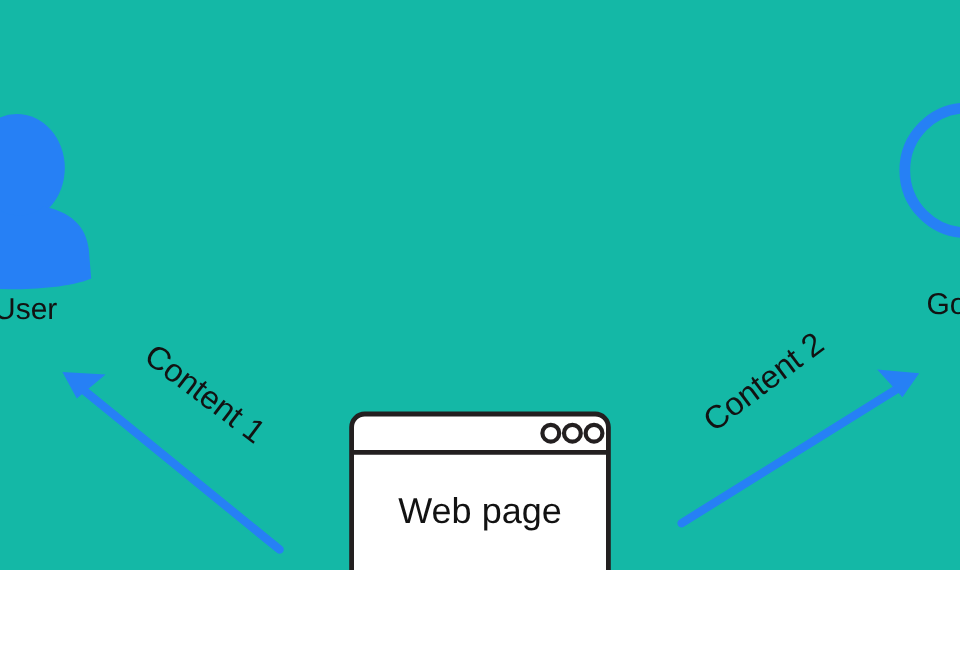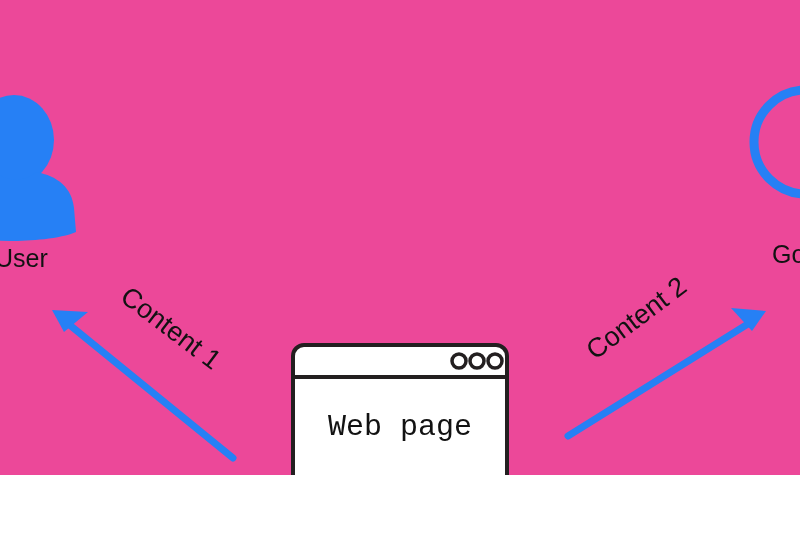--- a/index.html
+++ b/index.html
@@ -8,21 +8,21 @@
     padding: 0;
     background: #ffffff;
   }
   body {
     font-family: "Liberation Sans", sans-serif;
   }
   #canvas {
     position: relative;
     width: 800px;
     height: 475px;
-    background: #ec4899;
+    background: #14b8a6;
     overflow: hidden;
   }
   #diagram-svg {
     position: absolute;
     left: 0;
     top: 0;
     width: 800px;
     height: 560px;
     display: block;
   }
@@ -60,21 +60,21 @@
     left: 578px;
     top: 305px;
     transform: rotate(-37deg);
   }
   #webpage-text {
     position: absolute;
     left: 293px;
     top: 412px;
     width: 214px;
     text-align: center;
-    font-family: Liberation Mono, monospace;
+    font-family: Liberation Sans, sans-serif;
     font-size: 30px;
     color: #121212;
     line-height: 1;
   }
 </style>
 </head>
 <body>
 
 <div id="canvas">
 

